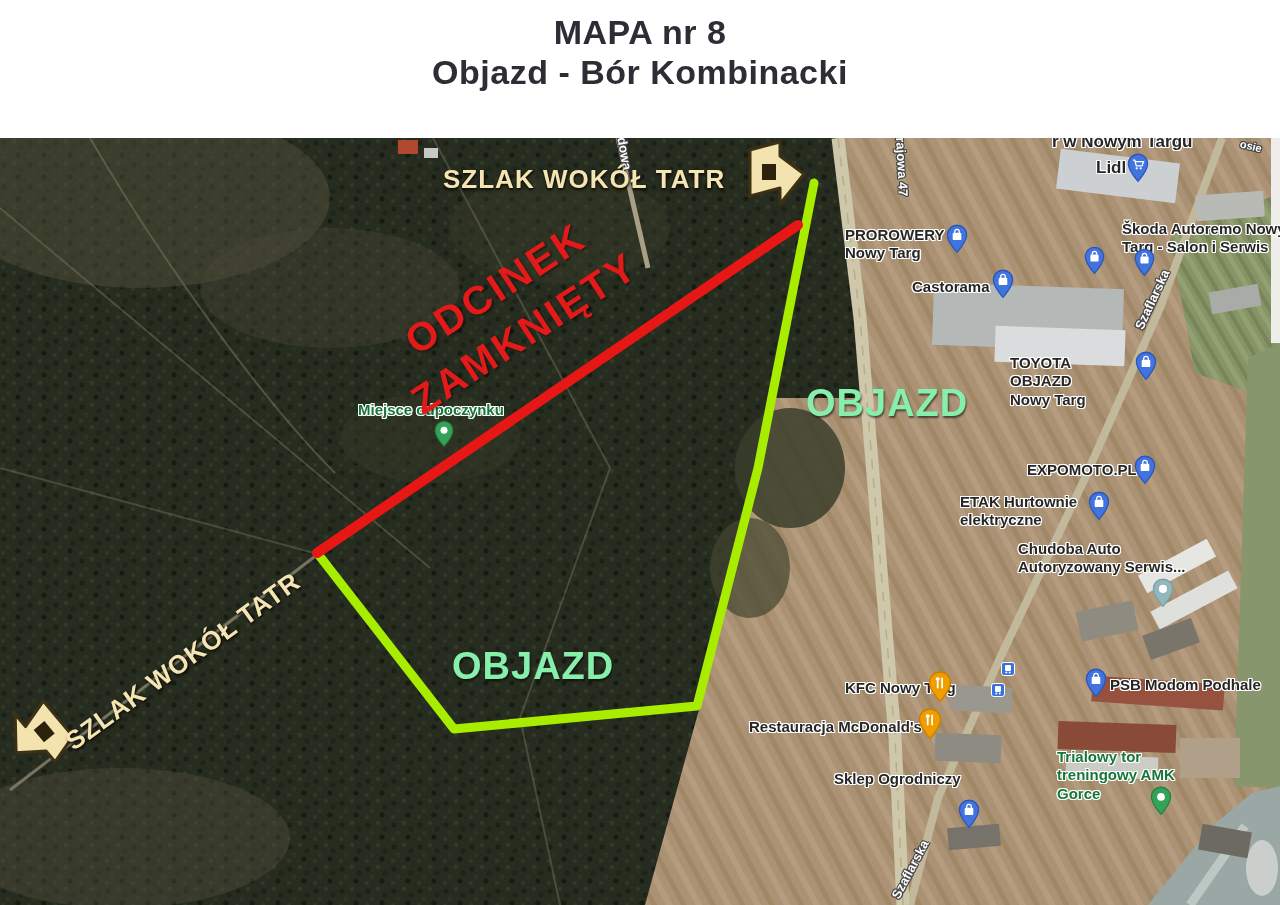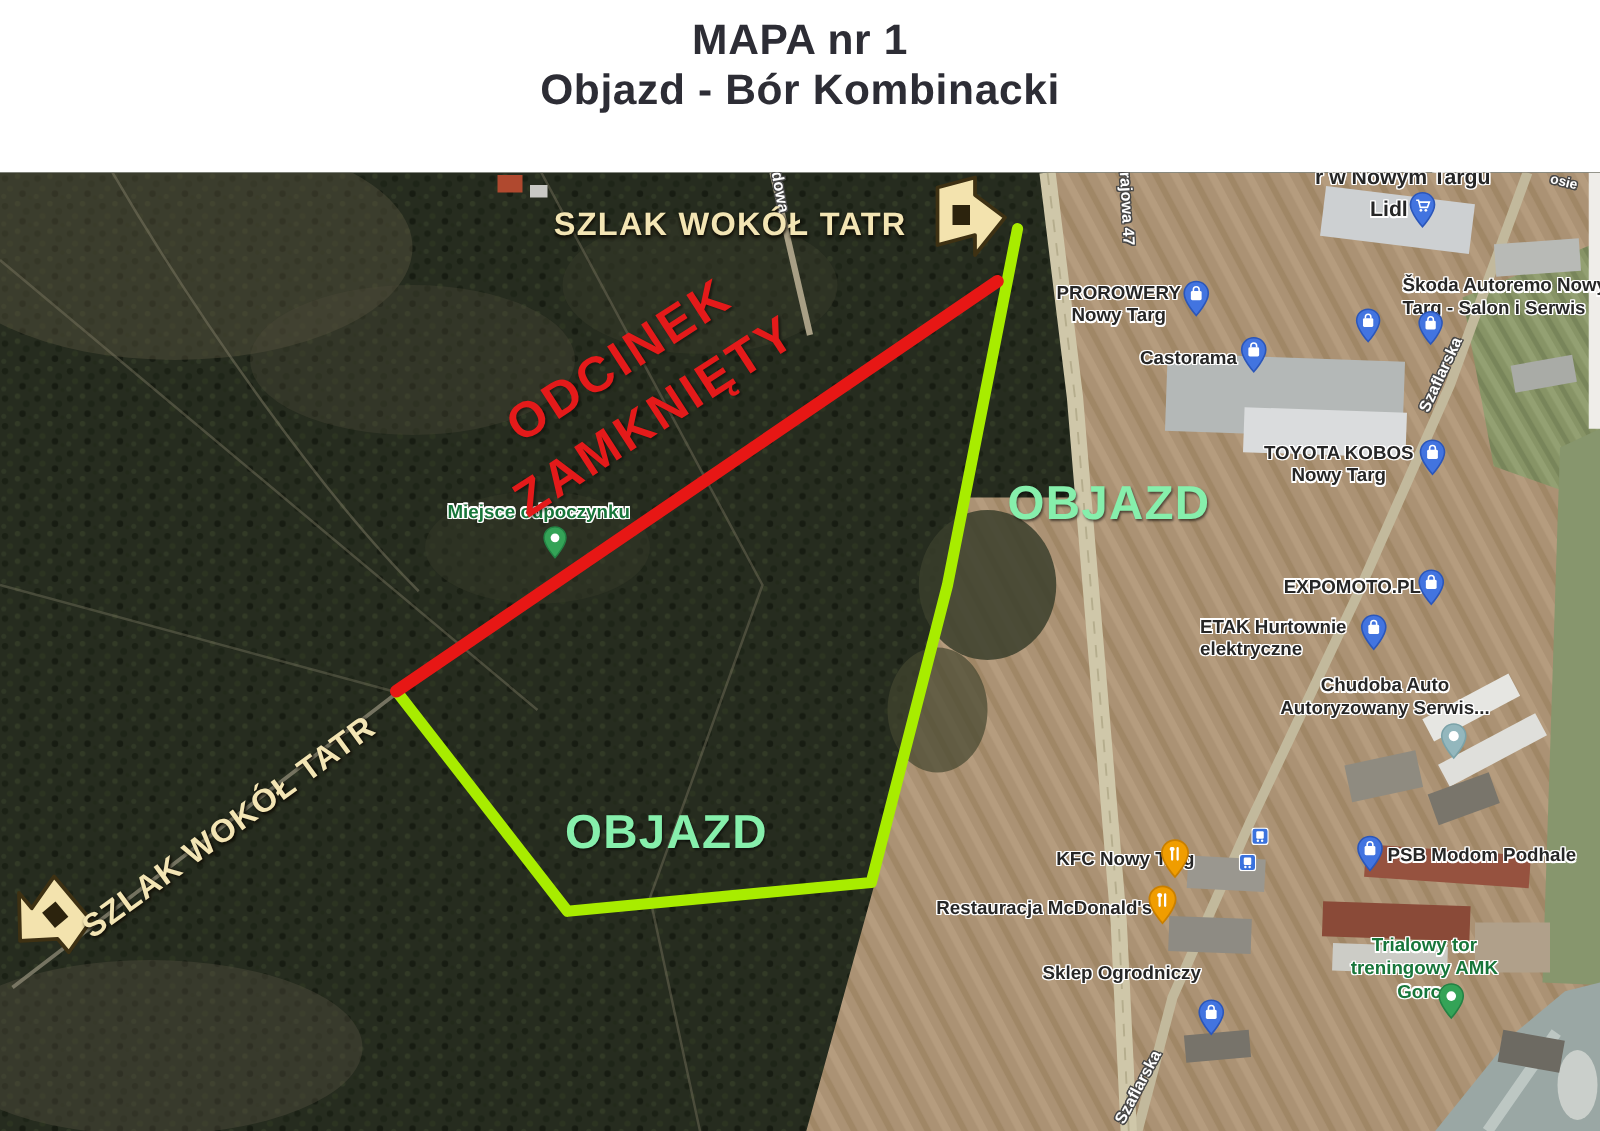--- a/index.html
+++ b/index.html
@@ -10,40 +10,40 @@
   .title-line{font-weight:700;font-size:34px;line-height:40px;color:#2d2d35;letter-spacing:.5px;}
   .title-line.first{margin-top:12px;}
 
   
   .map{position:absolute;left:0;top:138px;width:1280px;height:767px;overflow:hidden;background:#262c1f;}
   .layer{position:absolute;left:0;top:0;width:1280px;height:767px;}
 
   
   .poi{position:absolute;font-size:15px;font-weight:700;color:#262626;line-height:1.22;white-space:pre-line;
        text-shadow:-1px -1px 0 #fff,1px -1px 0 #fff,-1px 1px 0 #fff,1px 1px 0 #fff,0 -1px 0 #fff,0 1px 0 #fff,-1px 0 0 #fff,1px 0 0 #fff;}
-  .poi.center{text-align:center;}
+  .poi.center{}
   .poi.right{text-align:left;}
   .poi.green{color:#17763a;padding-left:27px;}
   .street{position:absolute;font-size:13px;font-weight:700;color:#ffffff;white-space:nowrap;
        text-shadow:-1px -1px 0 #474747,1px -1px 0 #474747,-1px 1px 0 #474747,1px 1px 0 #474747,0 -1px 0 #474747,0 1px 0 #474747,-1px 0 0 #474747,1px 0 0 #474747;}
   .pin{position:absolute;}
 
   
   .trail-text{position:absolute;font-weight:700;font-size:26px;letter-spacing:1px;color:#f3e5b4;white-space:nowrap;
        text-shadow:0 2px 3px rgba(15,12,4,.85),1px 1px 2px rgba(15,12,4,.7);}
   .closed-text{position:absolute;font-weight:800;font-size:40px;letter-spacing:3px;line-height:1.32;color:#e41a1a;text-align:center;
        text-shadow:1px 2px 2px rgba(0,0,0,.4);}
   .objazd{position:absolute;font-weight:800;font-size:38px;letter-spacing:1px;color:#86efac;white-space:nowrap;
        text-shadow:1px 2px 2px rgba(0,0,0,.55);}
 </style>
 </head>
 <body>
 
 <div class="title-band">
-  <div class="title-line first">MAPA nr 1</div>
+  <div class="title-line first">MAPA nr 8</div>
   <div class="title-line">Objazd - Bór Kombinacki</div>
 </div>
 
 <div class="map">
 
   <svg class="layer" viewBox="0 0 1280 767" aria-hidden="true">
     <defs>
       <pattern id="forest" width="26" height="22" patternUnits="userSpaceOnUse">
         <rect width="26" height="22" fill="#262c1f"></rect>
         <circle cx="4" cy="5" r="2.6" fill="#1b2115"></circle>
@@ -180,21 +180,21 @@
 Nowy Targ</div>
   <svg class="pin" style="left:946px;top:86px;width:22px;height:30px">
       <use href="#pin-bag"></use>
     </svg>
 
   <div class="poi" style="left:912px;top:140px">Castorama</div>
   <svg class="pin" style="left:992px;top:131px;width:22px;height:30px">
       <use href="#pin-bag"></use>
     </svg>
 
-  <div class="poi center" style="left:1010px;top:216px;width:122px">TOYOTA KOBOS
+  <div class="poi center" style="left:1010px;top:216px;width:122px">TOYOTA OBJAZD
 Nowy Targ</div>
   <svg class="pin" style="left:1135px;top:213px;width:22px;height:30px">
       <use href="#pin-bag"></use>
     </svg>
 
   <div class="poi" style="left:1027px;top:323px">EXPOMOTO.PL</div>
   <svg class="pin" style="left:1134px;top:317px;width:22px;height:30px">
       <use href="#pin-bag"></use>
     </svg>
 

